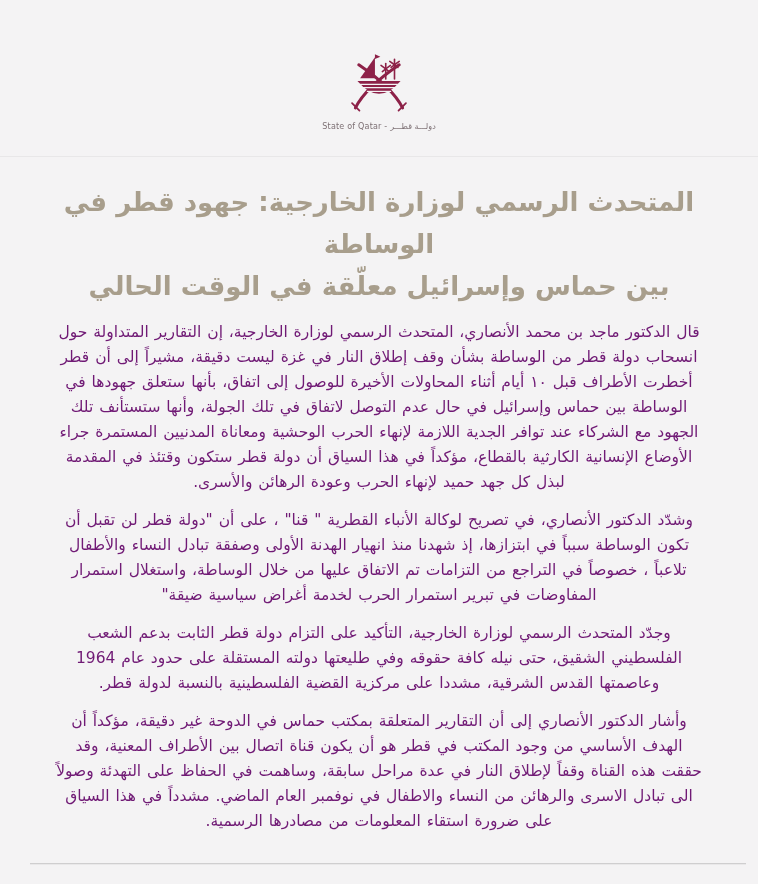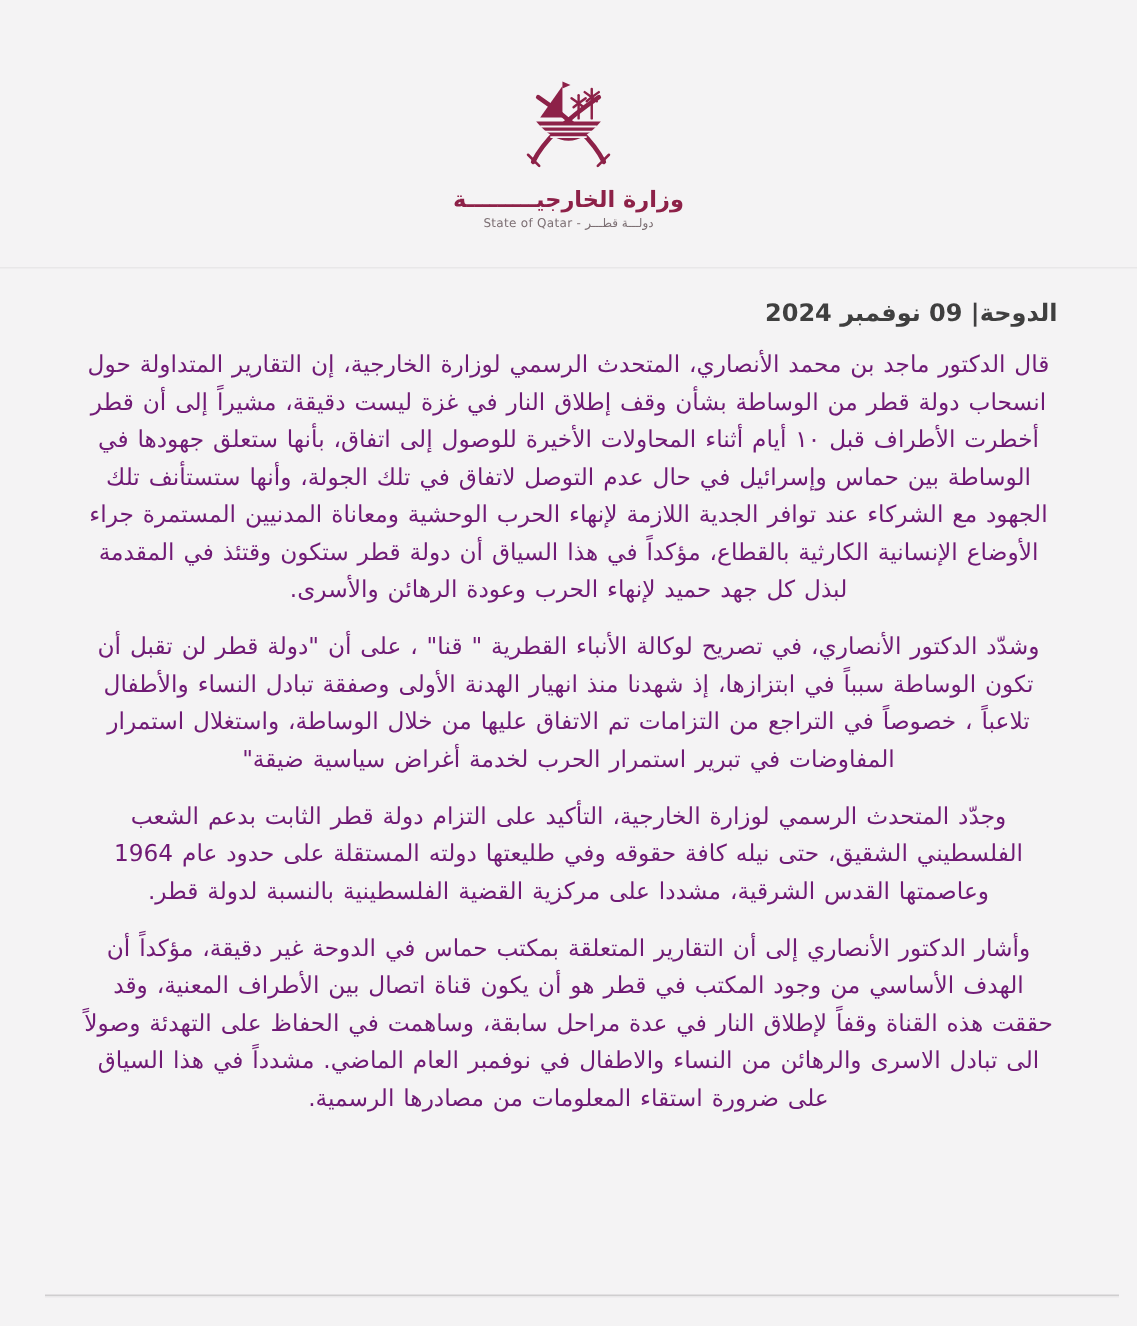--- a/index.html
+++ b/index.html
@@ -129,29 +129,31 @@
             <path d="M60,22 L60,14"></path>
           <path d="M73,37 L73,16"></path>
           <path d="M73,16 L66,11"></path>
             <path d="M73,16 L80,11"></path>
           <path d="M73,16 L68,20"></path>
             <path d="M73,16 L78,20"></path>
             <path d="M73,16 L73,8"></path>
         </g>
       </svg>
     </span>
-    <div class="ministry-ar">وزارة الخارجيـــــــــة</div>
     <div class="tagline">State of Qatar - دولـــة قطـــر</div>
   </header>
 
   <div class="top-divider"></div>
 
   <main class="content">
+    <h1 class="headline">
+      <span>المتحدث الرسمي لوزارة الخارجية: جهود قطر في الوساطة</span>
+      <span>بين حماس وإسرائيل معلّقة في الوقت الحالي</span>
+    </h1>
 
-    <div class="dateline">الدوحة| 09 نوفمبر 2024</div>
 
     <p class="para">قال الدكتور ماجد بن محمد الأنصاري، المتحدث الرسمي لوزارة الخارجية، إن التقارير المتداولة حول انسحاب دولة قطر من الوساطة بشأن وقف إطلاق النار في غزة ليست دقيقة، مشيراً إلى أن قطر أخطرت الأطراف قبل ١٠ أيام أثناء المحاولات الأخيرة للوصول إلى اتفاق، بأنها ستعلق جهودها في الوساطة بين حماس وإسرائيل في حال عدم التوصل لاتفاق في تلك الجولة، وأنها ستستأنف تلك الجهود مع الشركاء عند توافر الجدية اللازمة لإنهاء الحرب الوحشية ومعاناة المدنيين المستمرة جراء الأوضاع الإنسانية الكارثية بالقطاع، مؤكداً في هذا السياق أن دولة قطر ستكون وقتئذ في المقدمة لبذل كل جهد حميد لإنهاء الحرب وعودة الرهائن والأسرى.</p>
     <p class="para">وشدّد الدكتور الأنصاري، في تصريح لوكالة الأنباء القطرية " قنا" ، على أن "دولة قطر لن تقبل أن تكون الوساطة سبباً في ابتزازها، إذ شهدنا منذ انهيار الهدنة الأولى وصفقة تبادل النساء والأطفال تلاعباً ، خصوصاً في التراجع من التزامات تم الاتفاق عليها من خلال الوساطة، واستغلال استمرار المفاوضات في تبرير استمرار الحرب لخدمة أغراض سياسية ضيقة"</p>
     <p class="para">وجدّد المتحدث الرسمي لوزارة الخارجية، التأكيد على التزام دولة قطر الثابت بدعم الشعب الفلسطيني الشقيق، حتى نيله كافة حقوقه وفي طليعتها دولته المستقلة على حدود عام 1964 وعاصمتها القدس الشرقية، مشددا على مركزية القضية الفلسطينية بالنسبة لدولة قطر.</p>
     <p class="para">وأشار الدكتور الأنصاري إلى أن التقارير المتعلقة بمكتب حماس في الدوحة غير دقيقة، مؤكداً أن الهدف الأساسي من وجود المكتب في قطر هو أن يكون قناة اتصال بين الأطراف المعنية، وقد حققت هذه القناة وقفاً لإطلاق النار في عدة مراحل سابقة، وساهمت في الحفاظ على التهدئة وصولاً الى تبادل الاسرى والرهائن من النساء والاطفال في نوفمبر العام الماضي. مشدداً في هذا السياق على ضرورة استقاء المعلومات من مصادرها الرسمية.</p>
   </main>
 
   <div class="bottom-divider"></div>
 
 </div>

